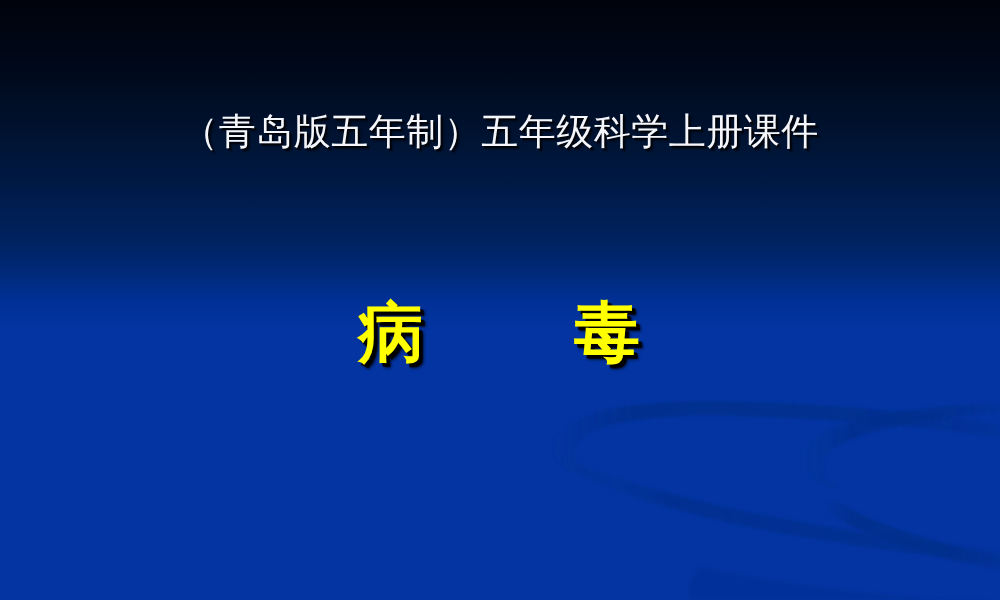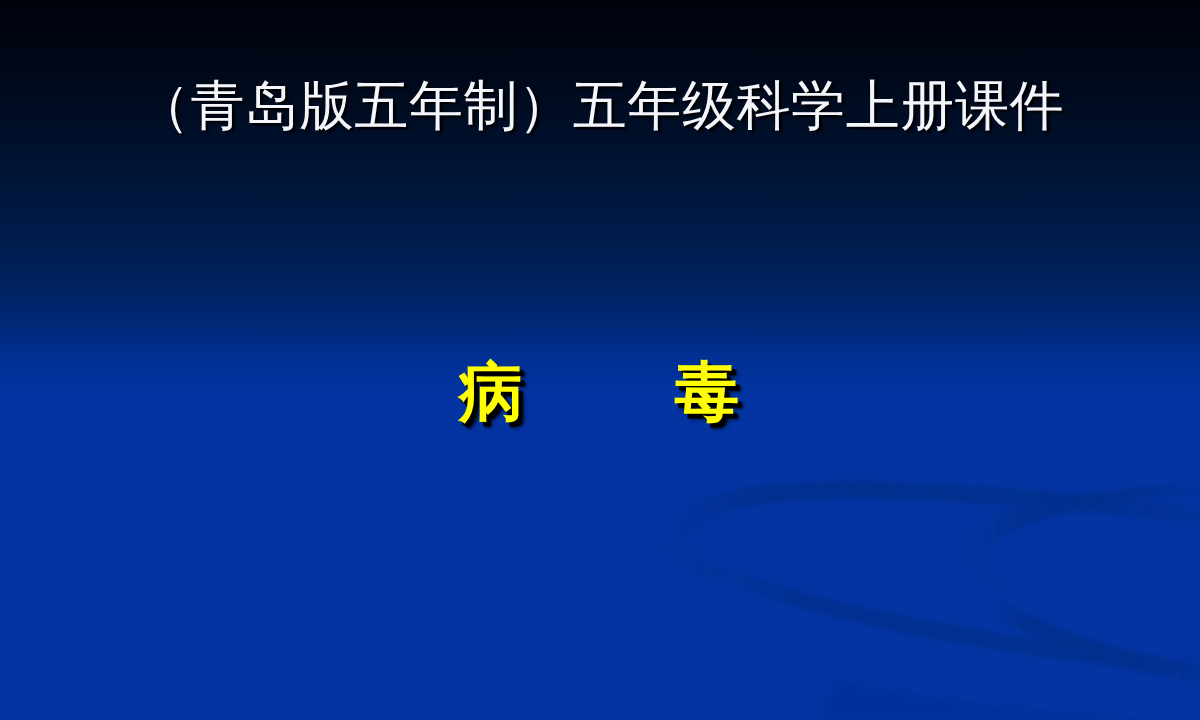--- a/index.html
+++ b/index.html
@@ -45,43 +45,44 @@
   #title-line {
     position: absolute;
     left: 0;
     right: 0;
     top: 62px;
     text-align: center;
   }
 
   #title-text {
     display: inline-block;
-    font-size: 45px;
+    font-size: 37px;
     line-height: 1.18;
     font-weight: 400;
     color: #f4f6fb;
     letter-spacing: 0.5px;
     text-shadow:
        2px 2px 0 rgba(0,0,0,0.72),
        3px 3px 2px rgba(0,0,0,0.45);
     white-space: nowrap;
+    margin-top: 48px;
   }
 
   
   #main-line {
     position: absolute;
     left: 0;
     right: 0;
     top: 300px;
     text-align: center;
   }
 
   #main-text {
     display: inline-block;
-    font-size: 54px;
+    font-size: 66px;
     line-height: 1.0;
     font-weight: bold;
     color: #ffff00;
     letter-spacing: 2px;
     text-shadow:
        3px 3px 0 #000000,
        4px 4px 1px rgba(0,0,0,0.85),
        5px 5px 3px rgba(0,0,0,0.55);
     white-space: pre;
   }

